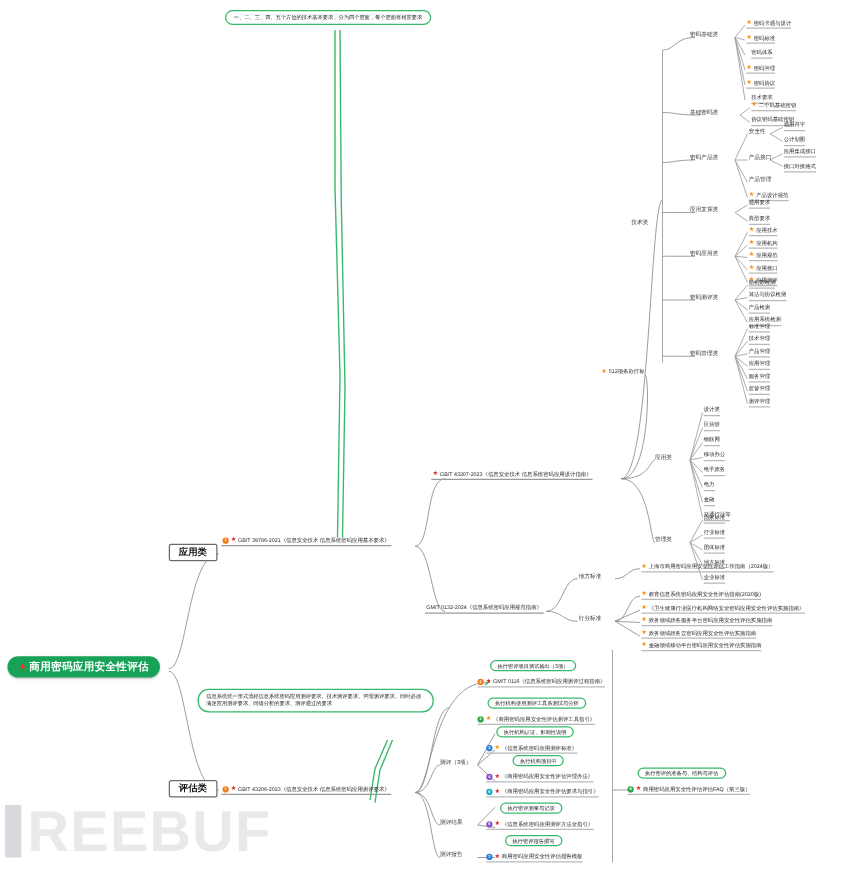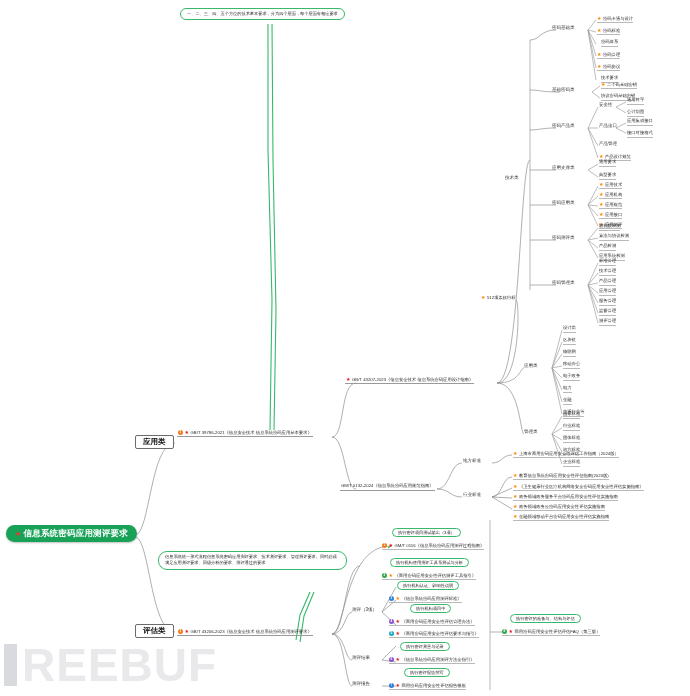--- a/index.html
+++ b/index.html
@@ -134,21 +134,21 @@
       <path d="M314,592 L304,616 L300,642"></path>
       <path d="M388,548 L392,545"></path>
     </g>
   </svg>
 
   <div class="node note" style="left:180px;top:8px;">
     <span>一、二、三、四、五个方位的技术基本要求，分为四个层面，每个层面有相应要求</span>
   </div>
 
   <div class="node root" style="left:6px;top:525px;">
-    <span class="st">★</span><span>信息系统密码应用测评要求</span>
+    <span class="st">★</span><span>商用密码应用安全性评估</span>
   </div>
 
   <div class="node boxnode" style="left:135px;top:435px;">
     <span>应用类</span>
   </div>
   <div class="node ul" style="left:177px;top:430px;">
     <span class="badge b-org">1</span><span class="star-r">★</span><span>GB/T 39786-2021《信息安全技术 信息系统密码应用基本要求》</span>
   </div>
 
   <div class="node ul" style="left:345px;top:377px;">

